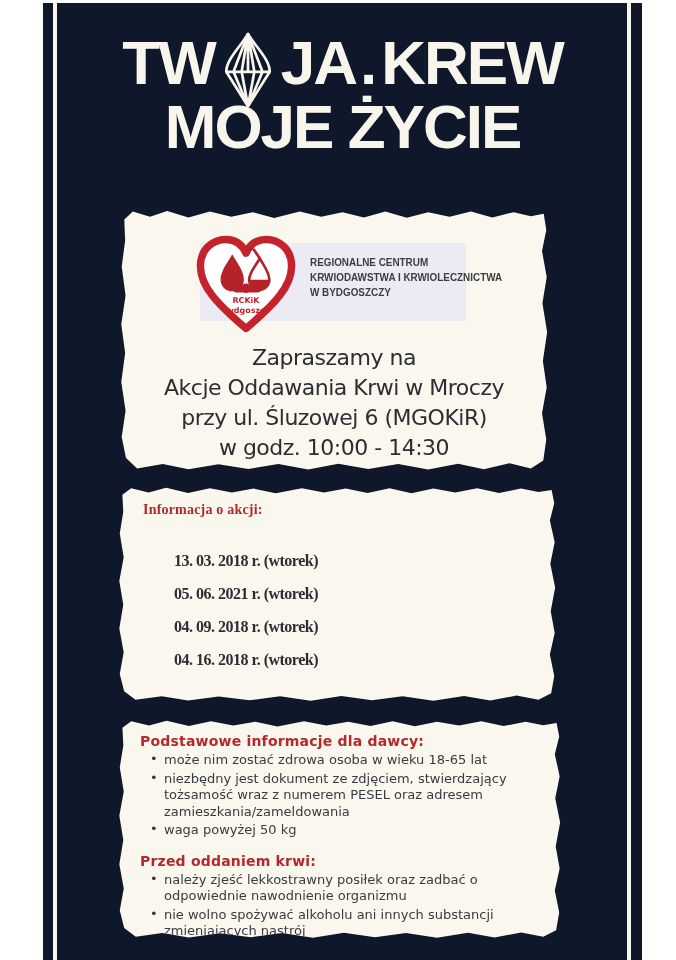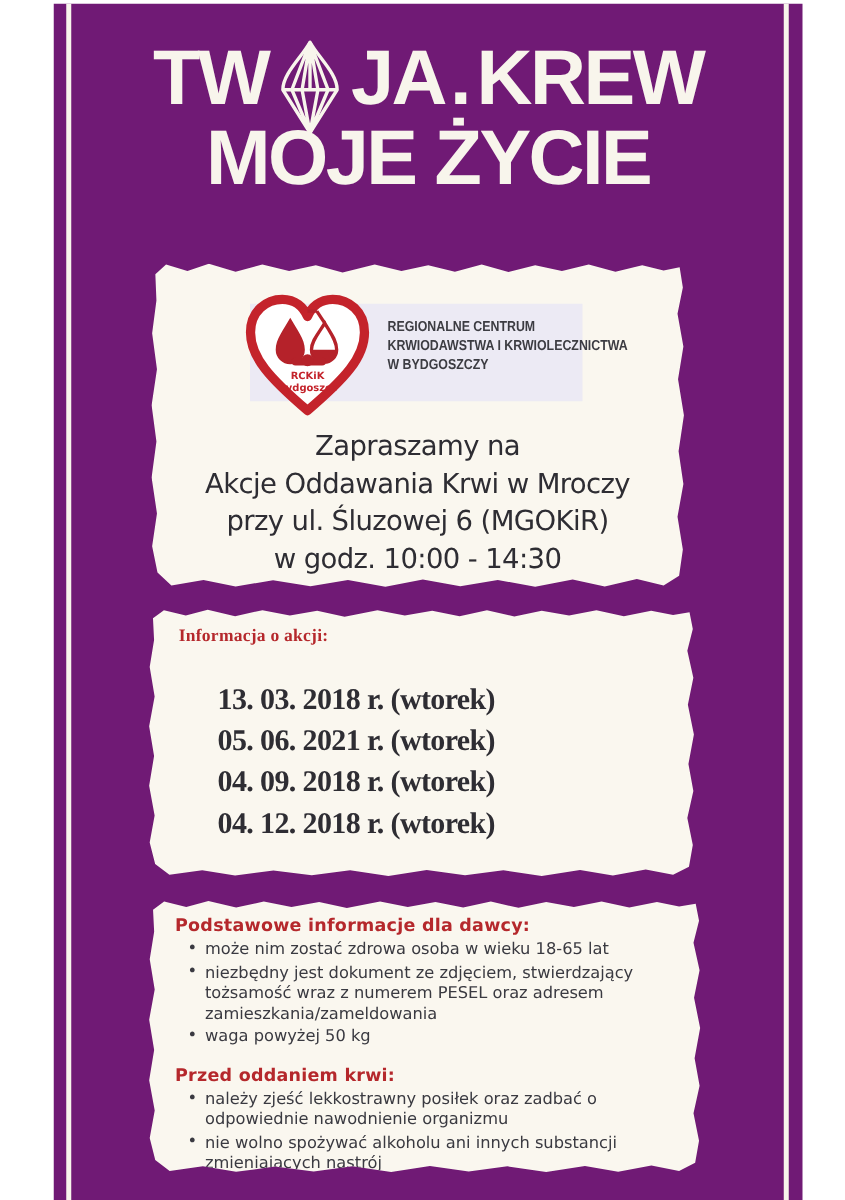--- a/index.html
+++ b/index.html
@@ -1,19 +1,19 @@
 <!DOCTYPE html>
 <html><head>
 <meta charset="utf-8">
 <style>
   html,body{margin:0;padding:0;background:#ffffff;}
   body{width:676px;height:960px;position:relative;overflow:hidden;
        font-family:"DejaVu Sans", sans-serif;}
 
-  .poster{position:absolute;left:43px;top:3px;width:599px;height:958px;background:#701a75;}
+  .poster{position:absolute;left:43px;top:3px;width:599px;height:958px;background:#0f172a;}
   .pinstripe{position:absolute;top:0;bottom:0;width:4px;background:#f8f5ec;}
   .pinstripe.left{left:10px;}
   .pinstripe.right{right:11px;}
 
   
   .title{position:absolute;left:0;right:0;top:28px;text-align:center;color:#f8f5ec;
          font-family:"Liberation Sans", sans-serif;font-weight:bold;}
   .title-line{display:flex;justify-content:center;align-items:center;
               font-size:62px;letter-spacing:-2px;line-height:64px;}
   .title-line .dot{font-size:62px;letter-spacing:0;margin:0 4px;}
@@ -40,21 +40,21 @@
   .heart-logo{position:absolute;left:73px;top:24px;width:106px;height:104px;}
 
   
   .invitation{position:absolute;left:0;right:0;top:134px;text-align:center;
               color:#2e2d33;font-weight:normal;font-size:22px;line-height:30px;letter-spacing:-.5px;}
 
   
   .sec-heading{color:#b5282c;font-weight:bold;font-size:14px;letter-spacing:.2px;}
   .box2 .sec-heading{position:absolute;left:25px;top:16px;}
   .dates{position:absolute;left:56px;top:58px;color:#2e2d33;font-weight:bold;
-         font-size:24px;line-height:33px;letter-spacing:-.5px;white-space:nowrap;}
+         font-size:16px;line-height:33px;letter-spacing:-.5px;white-space:nowrap;}
 
   
   .box3-inner{position:absolute;left:22px;top:14px;right:14px;}
   .bullets{list-style:none;margin:3px 0 0 2px;padding:0;color:#3a3a41;
            font-size:13px;line-height:16.5px;}
   .bullets li{padding-left:22px;position:relative;margin-bottom:2px;}
   .bullets li::before{content:"•";position:absolute;left:8px;top:-1px;color:#3a3a41;}
   .h2-gap{margin-top:14px;display:block;}
 </style>
 </head>
@@ -111,21 +111,21 @@
       <div>w godz. 10:00 - 14:30</div>
     </div>
   </div>
 
   <div class="paper box2">
     <div class="sec-heading">Informacja o akcji:</div>
     <div class="dates">
       <div>13. 03. 2018 r. (wtorek)</div>
       <div>05. 06. 2021 r. (wtorek)</div>
       <div>04. 09. 2018 r. (wtorek)</div>
-      <div>04. 12. 2018 r. (wtorek)</div>
+      <div>04. 16. 2018 r. (wtorek)</div>
     </div>
   </div>
 
   <div class="paper box3">
     <div class="box3-inner">
       <div class="sec-heading">Podstawowe informacje dla dawcy:</div>
       <ul class="bullets">
         <li>może nim zostać zdrowa osoba w wieku 18-65 lat</li>
         <li>niezbędny jest dokument ze zdjęciem, stwierdzający tożsamość wraz z numerem PESEL oraz adresem zamieszkania/zameldowania</li>
         <li>waga powyżej 50 kg</li>

